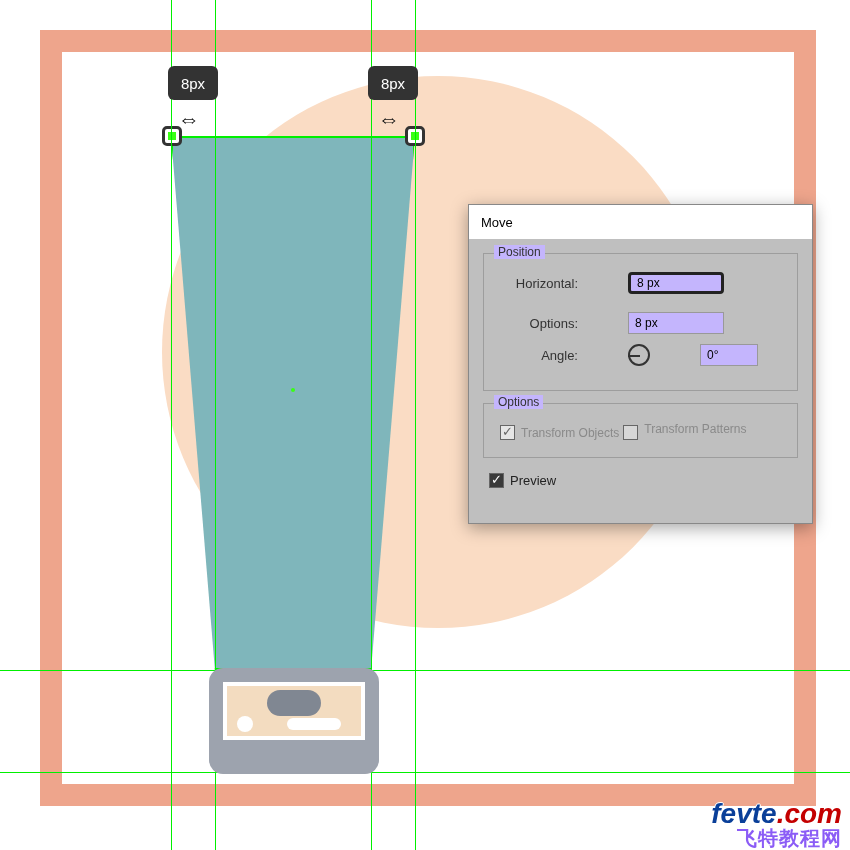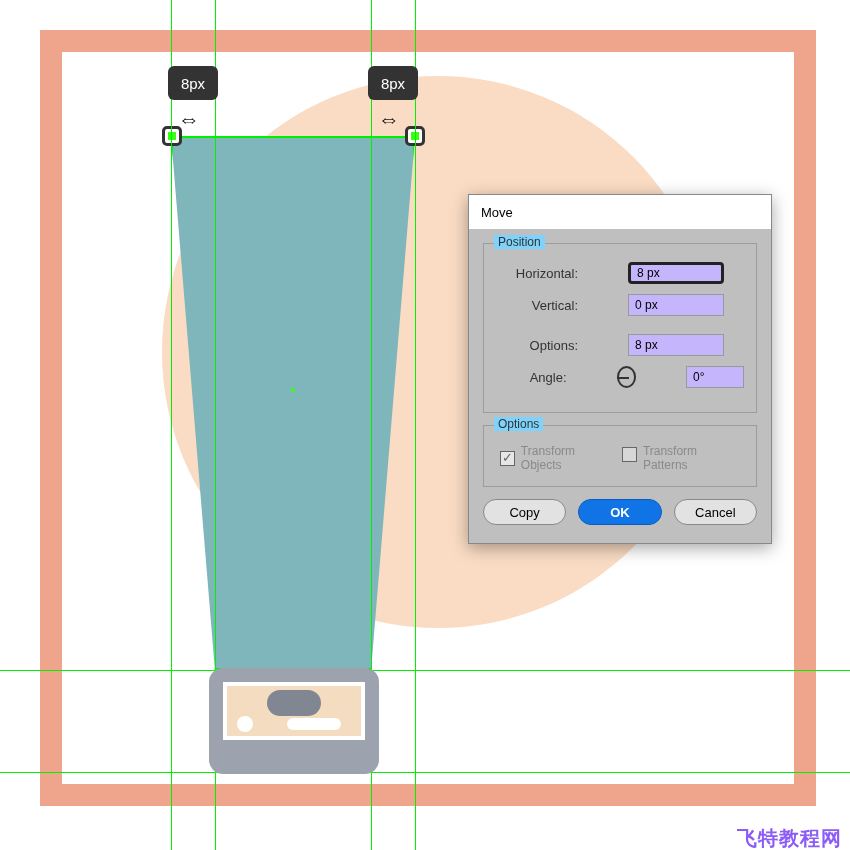--- a/index.html
+++ b/index.html
@@ -124,22 +124,22 @@
     position:absolute;
     left:10px; bottom:4px;
     width:16px; height:16px;
     border-radius:50%;
     background:#fff;
   }
 
   
   .dialog {
     position:absolute;
-    left:468px; top:194px;
-    width:304px;
+    left:468px; top:204px;
+    width:345px;
     background:#fff;
     border:1px solid #888;
     box-shadow: 0 4px 16px rgba(0,0,0,.35);
   }
   .titlebar {
     height:34px;
     padding:0 12px;
     font-size:13px;
     display:flex; align-items:center;
     background:#fff;
@@ -151,21 +151,21 @@
   .group {
     border:1px solid #9d9d9d;
     margin-bottom:12px;
     padding:18px 12px 14px 12px;
     position:relative;
   }
   .group-title {
     position:absolute;
     top:-9px; left:10px;
     padding:0 4px;
-    background:#7dd3fc;
+    background:#c4b5fd;
     font-size:12px;
     color:#333;
   }
   .row {
     display:flex; align-items:center;
     margin-bottom:10px;
     font-size:13px;
     gap:44px;
   }
   .row label {
@@ -295,24 +295,20 @@
 
 <div class="dialog">
   <div class="titlebar">Move</div>
   <div class="dlg-body">
     <div class="group">
       <span class="group-title">Position</span>
 
       <div class="row">
         <label>Horizontal:</label>
         <input class="txt emph" value="8 px" style="">
-      </div>
-      <div class="row">
-        <label>Vertical:</label>
-        <input class="txt" value="0 px" style="">
       </div>
       <div style="height:8px"></div>
       <div class="row">
         <label>Options:</label>
         <input class="txt" value="8 px" style="">
       </div>
       <div class="row">
         <label>Angle:</label>
         <span class="angle-dial"></span>
         <input class="txt" style="width: 58px;" value="0°">
@@ -326,24 +322,26 @@
           <input type="checkbox" class="chk" checked="" disabled="" style="">
           <span>Transform Objects</span>
         </span>
         <span style="display:flex;align-items:flex-start">
           <input type="checkbox" class="chk" disabled="" style="">
           <span>Transform Patterns</span>
         </span>
       </div>
     </div>
 
-
-    <div class="btns">
-      <button class="btn">Copy</button>
-      <button class="btn primary">OK</button>
-      <button class="btn">Cancel</button>
+    <div class="preview-row">
+      <input type="checkbox" class="chk dark" checked="" style="">
+      <span>Preview</span>
     </div>
+
   </div>
 </div>
 
 <div class="wm">
+  <div class="top">
+    <span>fevte</span><span class="dot">.com</span>
+  </div>
   <div class="bot">飞特教程网</div>
 </div>
 
 </body></html>

